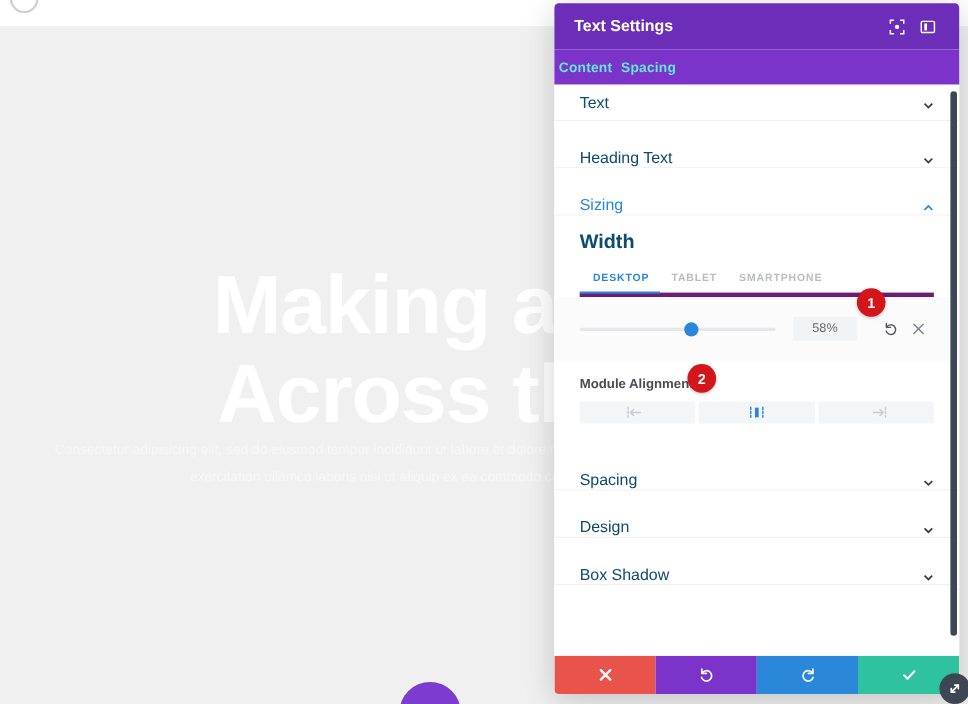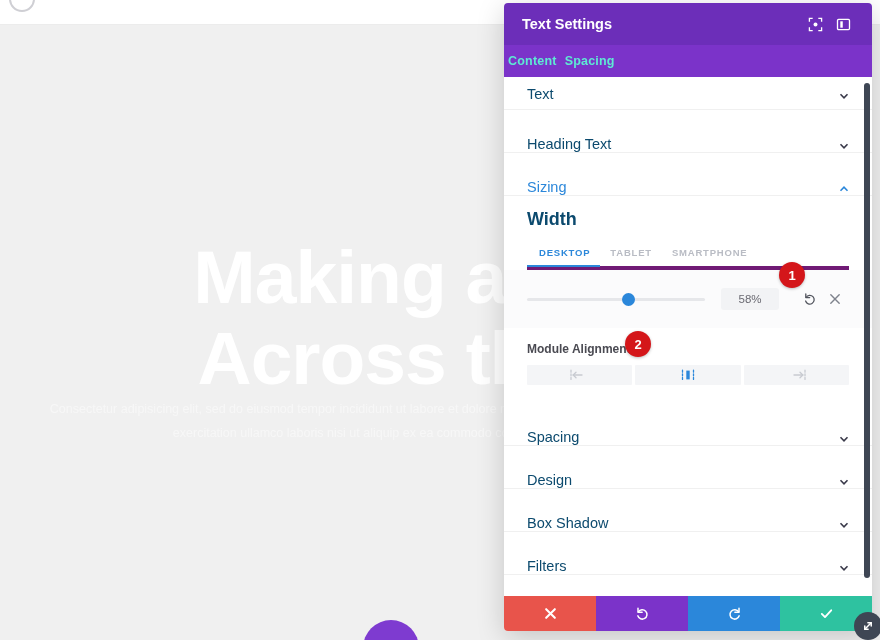--- a/index.html
+++ b/index.html
@@ -432,26 +432,20 @@
         <svg class="chev" viewBox="0 0 12 12" fill="none" stroke="currentColor" stroke-width="1.6">
             <path d="M2.5 4.3 6 7.8l3.5-3.5"></path>
           </svg>
       </div>
       <div class="sect">
         <div class="sect-label">Box Shadow</div>
         <svg class="chev" viewBox="0 0 12 12" fill="none" stroke="currentColor" stroke-width="1.6">
             <path d="M2.5 4.3 6 7.8l3.5-3.5"></path>
           </svg>
       </div>
-      <div class="sect">
-        <div class="sect-label">Filters</div>
-        <svg class="chev" viewBox="0 0 12 12" fill="none" stroke="currentColor" stroke-width="1.6">
-            <path d="M2.5 4.3 6 7.8l3.5-3.5"></path>
-          </svg>
-      </div>
 
     </div>
 
     <div class="mscroll"></div>
   </div>
 
   <div class="modal-footer">
     <div class="fbtn close">
       <svg width="13" height="13" viewBox="0 0 12 12" fill="none" stroke="currentColor" stroke-width="1.9" stroke-linecap="round">
         <path d="M2 2 10 10M10 2 2 10"></path>

